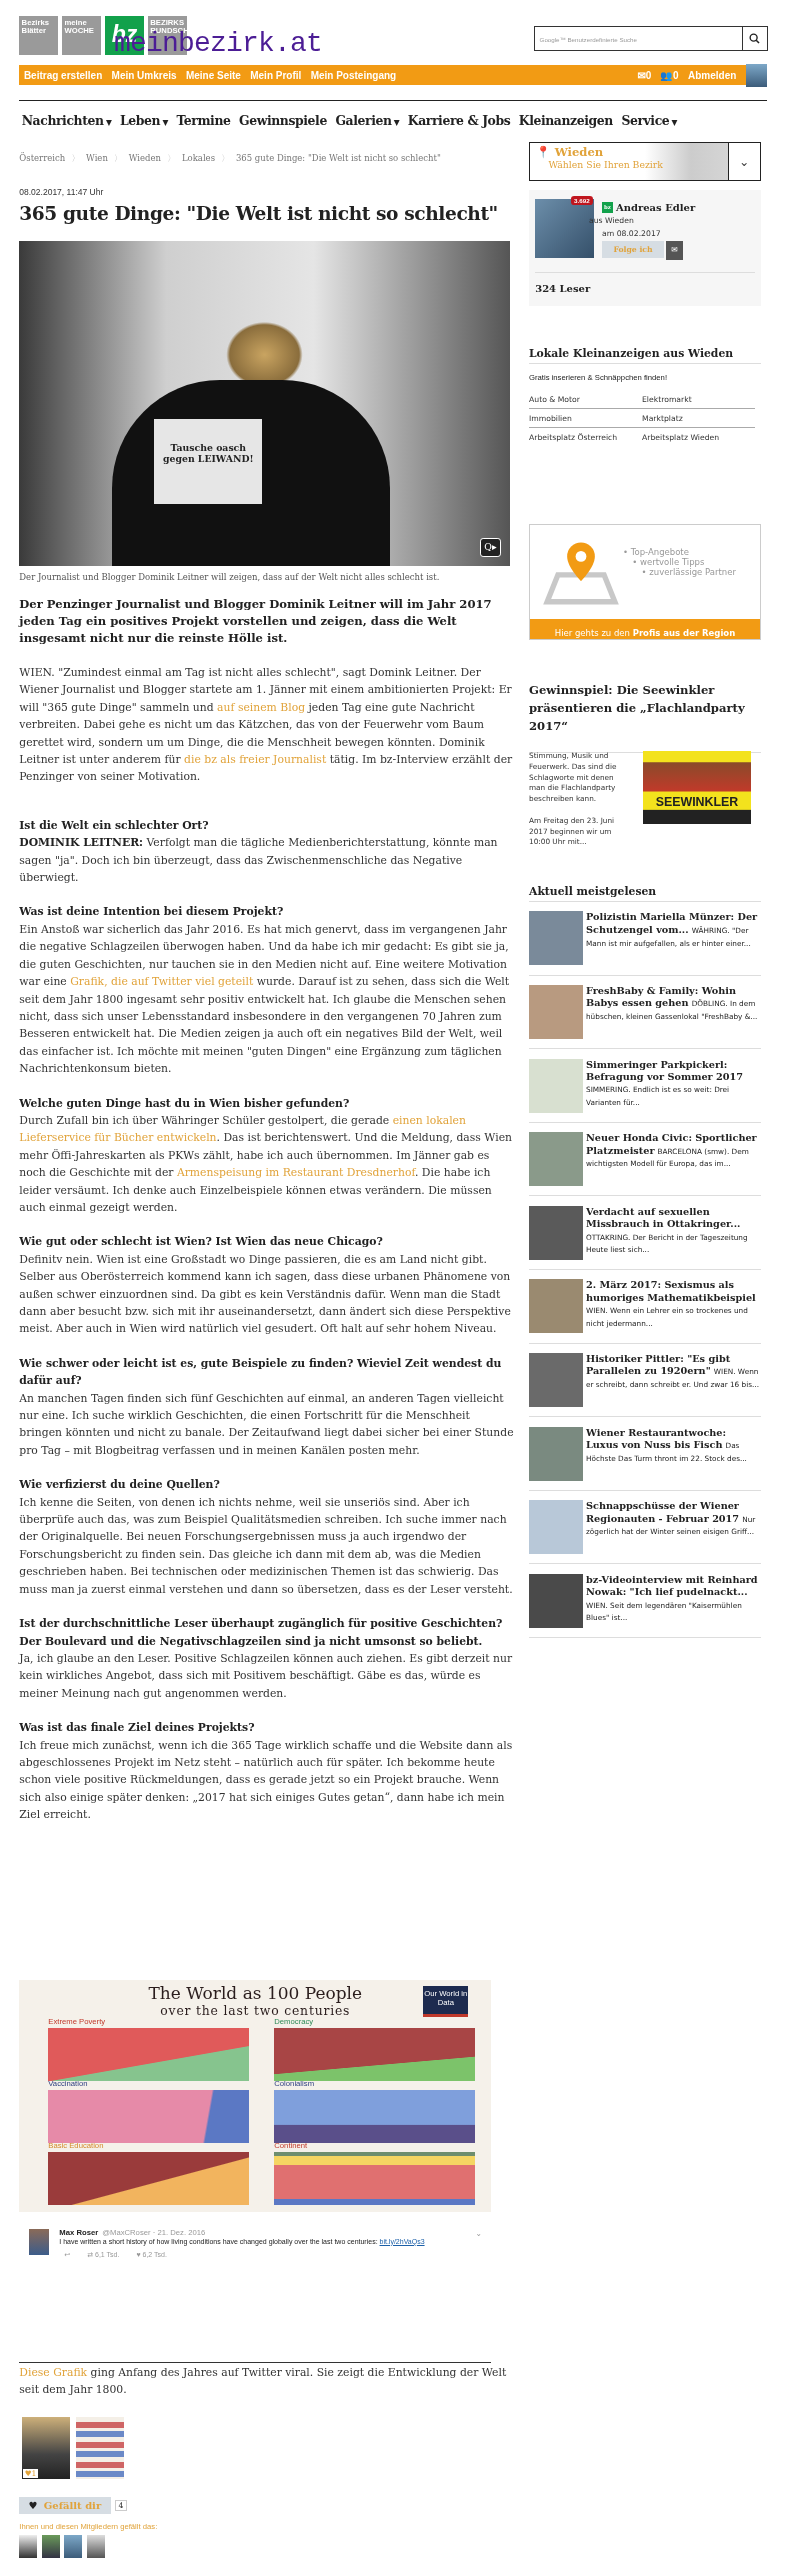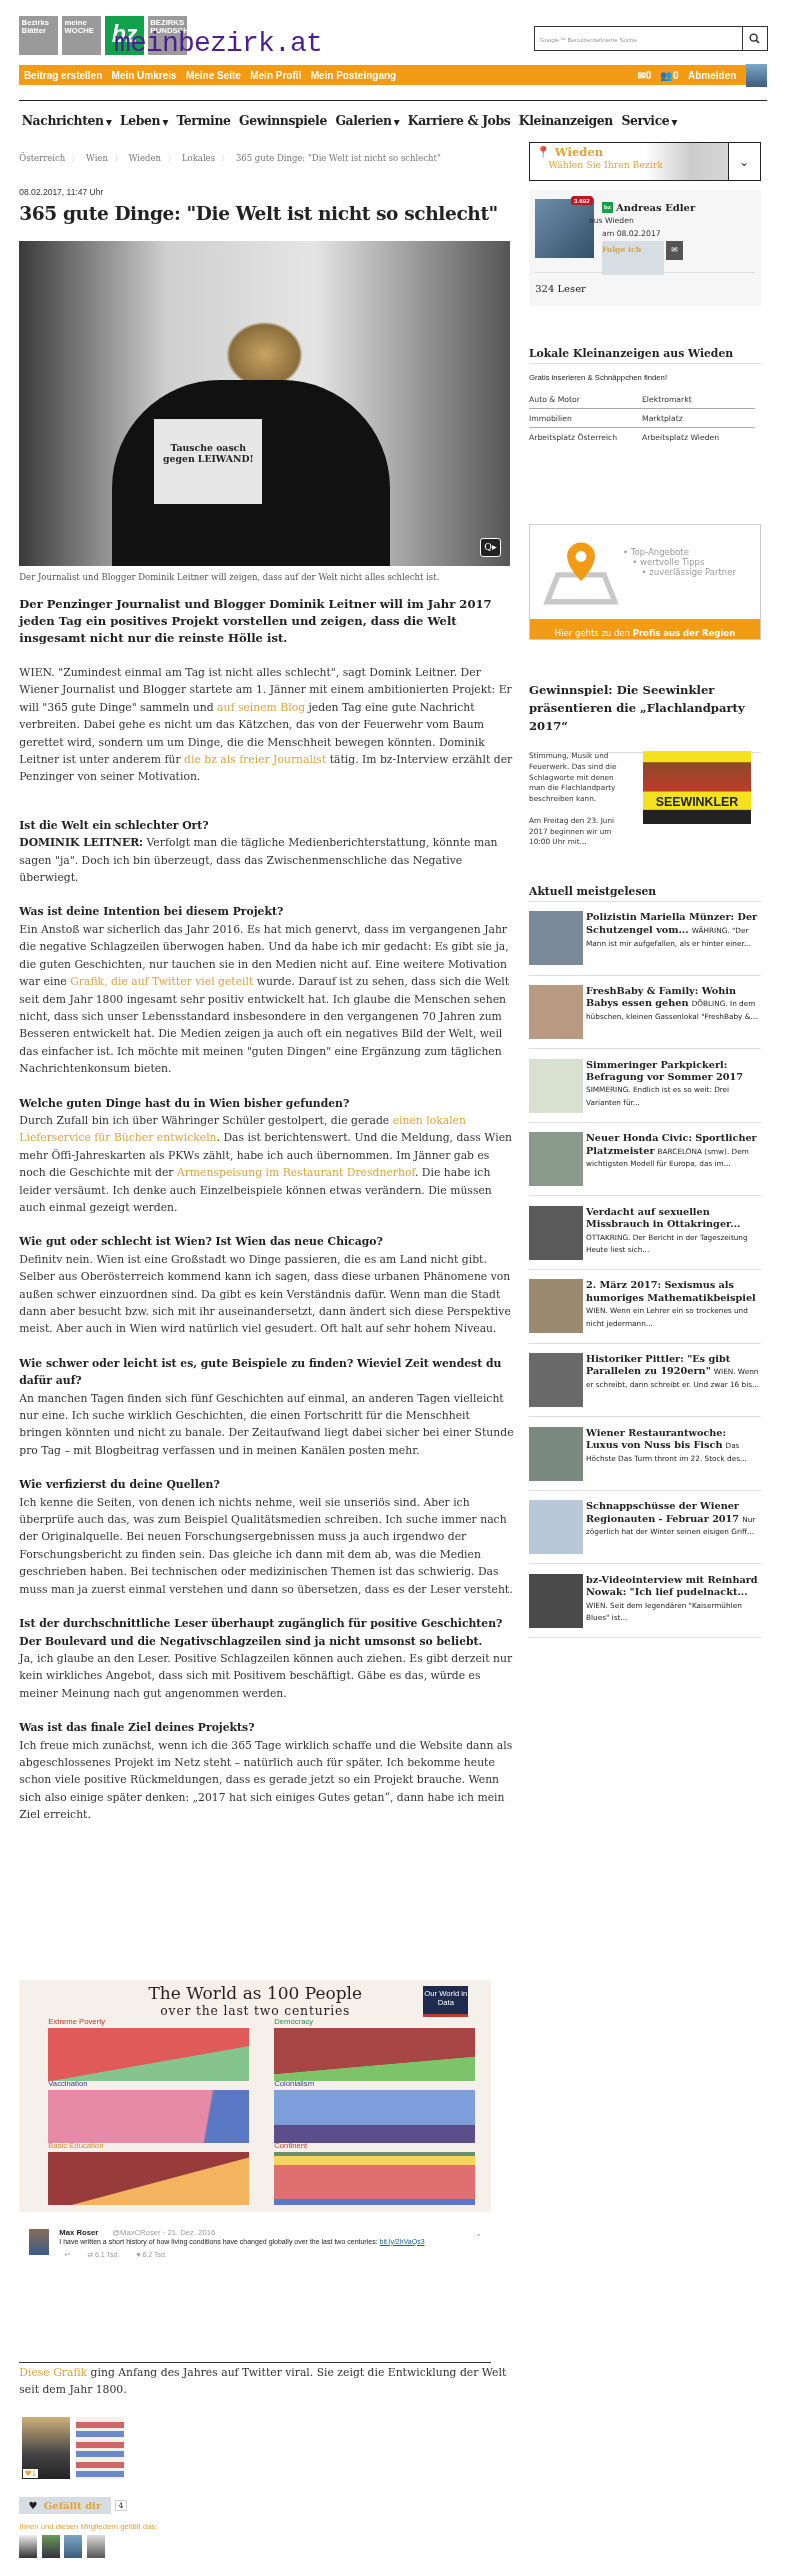--- a/index.html
+++ b/index.html
@@ -39,21 +39,21 @@
 .graphic{left:19.3px;top:1980px;width:472px;height:232px;background:#f5f1ea}
 .graphic .gt{text-align:center;font-size:17px;color:#2a1d1d;padding-top:3.1px}
 .graphic .gs{text-align:center;font-size:12.4px;color:#2a1d1d;letter-spacing:0.8px}
 .owid{position:absolute;right:23px;top:6.2px;width:45px;height:31px;background:#1d2b4f;color:#fff;font-family:"Liberation Sans",sans-serif;font-size:7.7px;text-align:center;border-bottom:3.1px solid #c0392b;padding-top:3.1px}
 .panel{position:absolute;width:201px}
 .panel .pt{font-family:"Liberation Sans",sans-serif;font-size:7.7px}
 .panel .pb{height:53px;margin-top:1.5px;position:relative;overflow:hidden}
 .tweet{left:19.3px;top:2212px;width:472px;height:62px;background:#fff}
 .tweet .av{position:absolute;left:9.3px;top:17px;width:20px;height:25.5px;background:linear-gradient(#8a6a58,#3c5c8a)}
 .tweet .nm{position:absolute;left:40px;top:15.5px;font-family:"Liberation Sans",sans-serif;font-size:7.7px;color:#222}
-.tweet .nm b{margin-right:14px}
+.tweet .nm b{margin-right:4px}
 .tweet .nm span{color:#999}
 .tweet .tx{position:absolute;left:40px;top:25.5px;font-family:"Liberation Sans",sans-serif;font-size:7px;color:#222}
 .tweet .tx a{color:#1b5fa8;text-decoration:underline}
 .tweet .ac{position:absolute;left:45px;top:39px;font-family:"Liberation Sans",sans-serif;font-size:7px;color:#999;display:flex;gap:17px}
 .tweet .chev{position:absolute;right:9.3px;top:17px;color:#999;font-size:7.7px}
 .chartrule{left:19.3px;top:2362px;width:472px;height:0.8px;background:#333}
 .after{left:19.3px;top:2364px;width:495px;font-size:10.8px;line-height:17px}
 .thumbs{left:21.7px;top:2417px;display:flex;gap:6.2px}
 .thumb{width:48px;height:62px;position:relative}
 .thumb.t1{background:linear-gradient(#cdb07a,#444 60%,#222)}
@@ -71,24 +71,24 @@
 .bezirk .n{color:#e1a33a;font-weight:bold;font-size:11.6px}
 .bezirk .s{color:#e1a33a;font-size:9.3px;padding-left:12.4px}
 .bezirk .dd{width:32.5px;border-left:0.8px solid #222;display:flex;align-items:center;justify-content:center;background:#fff;font-size:12.4px}
 .author{left:529px;top:190px;width:232px;height:116px;background:#f6f6f6}
 .author .pic{position:absolute;left:6.2px;top:9.3px;width:59px;height:59px;background:linear-gradient(135deg,#6c8eaa,#35506a)}
 .author .badge{position:absolute;left:42px;top:6.2px;background:#c0161e;color:#fff;font-family:"Liberation Sans",sans-serif;font-size:6.2px;font-weight:bold;padding:0.8px 3.1px;border-radius:3.1px}
 .author .nm{position:absolute;left:73px;top:12.4px;font-size:10px;font-weight:bold;color:#222;display:flex;gap:3.1px;align-items:center}
 .author .nm .bzi{width:10.8px;height:10.8px;background:#12a14b;color:#fff;font-size:5.4px;text-align:center;line-height:10.8px}
 .author .l1{position:absolute;left:60px;top:25.5px;font-family:"DejaVu Sans",sans-serif;font-size:7.7px;color:#333}
 .author .l2{position:absolute;left:73px;top:39px;font-family:"DejaVu Sans",sans-serif;font-size:7.7px;color:#333}
-.author .fol{position:absolute;left:73px;top:51px;width:62px;height:34px;background:#d6dde3;color:#e1a33a;font-size:7.7px;font-weight:bold;text-align:left;line-height:18.6px}
+.author .fol{position:absolute;left:73px;top:51px;width:62px;height:17px;background:#d6dde3;color:#e1a33a;font-size:7.7px;font-weight:bold;text-align:center;line-height:18.6px}
 .author .mail{position:absolute;left:137px;top:51px;width:17px;height:18.6px;background:#555;color:#fff;text-align:center;line-height:18.6px;font-size:7.7px}
 .author .hr{position:absolute;left:6.2px;right:6.2px;top:82px;height:0.8px;background:#ddd}
-.author .lsr{position:absolute;left:6.2px;top:93px;font-size:10px;font-weight:normal;color:#222}
+.author .lsr{position:absolute;left:6.2px;top:93px;font-size:10px;font-weight:bold;color:#222}
 .side-h{font-size:10.8px;font-weight:bold;color:#222;border-bottom:0.8px solid #ddd;padding-bottom:3.1px;width:232px}
 .klein{left:529px;top:347px}
 .klein .sub{font-family:"Liberation Sans",sans-serif;font-size:7.7px;color:#222;margin:9.3px 0 7.7px}
 .klein table{width:226px;border-collapse:collapse;font-family:"DejaVu Sans",sans-serif;font-size:7.7px;color:#333}
 .klein td{padding:4.6px 0;border-bottom:0.8px solid #aaa;vertical-align:top;width:50%}
 .klein tr:last-child td{border-bottom:none}
 .promo{left:529px;top:524px;width:232px;height:116px;border:0.8px solid #ccc}
 .promo .ill{position:absolute;left:10.8px;top:10.8px;width:80px;height:70px}
 .promo ul{position:absolute;left:93px;top:21.7px;list-style:none;font-family:"DejaVu Sans",sans-serif;font-size:8.5px;color:#999}
 .promo ul li:nth-child(2){padding-left:9.3px}

